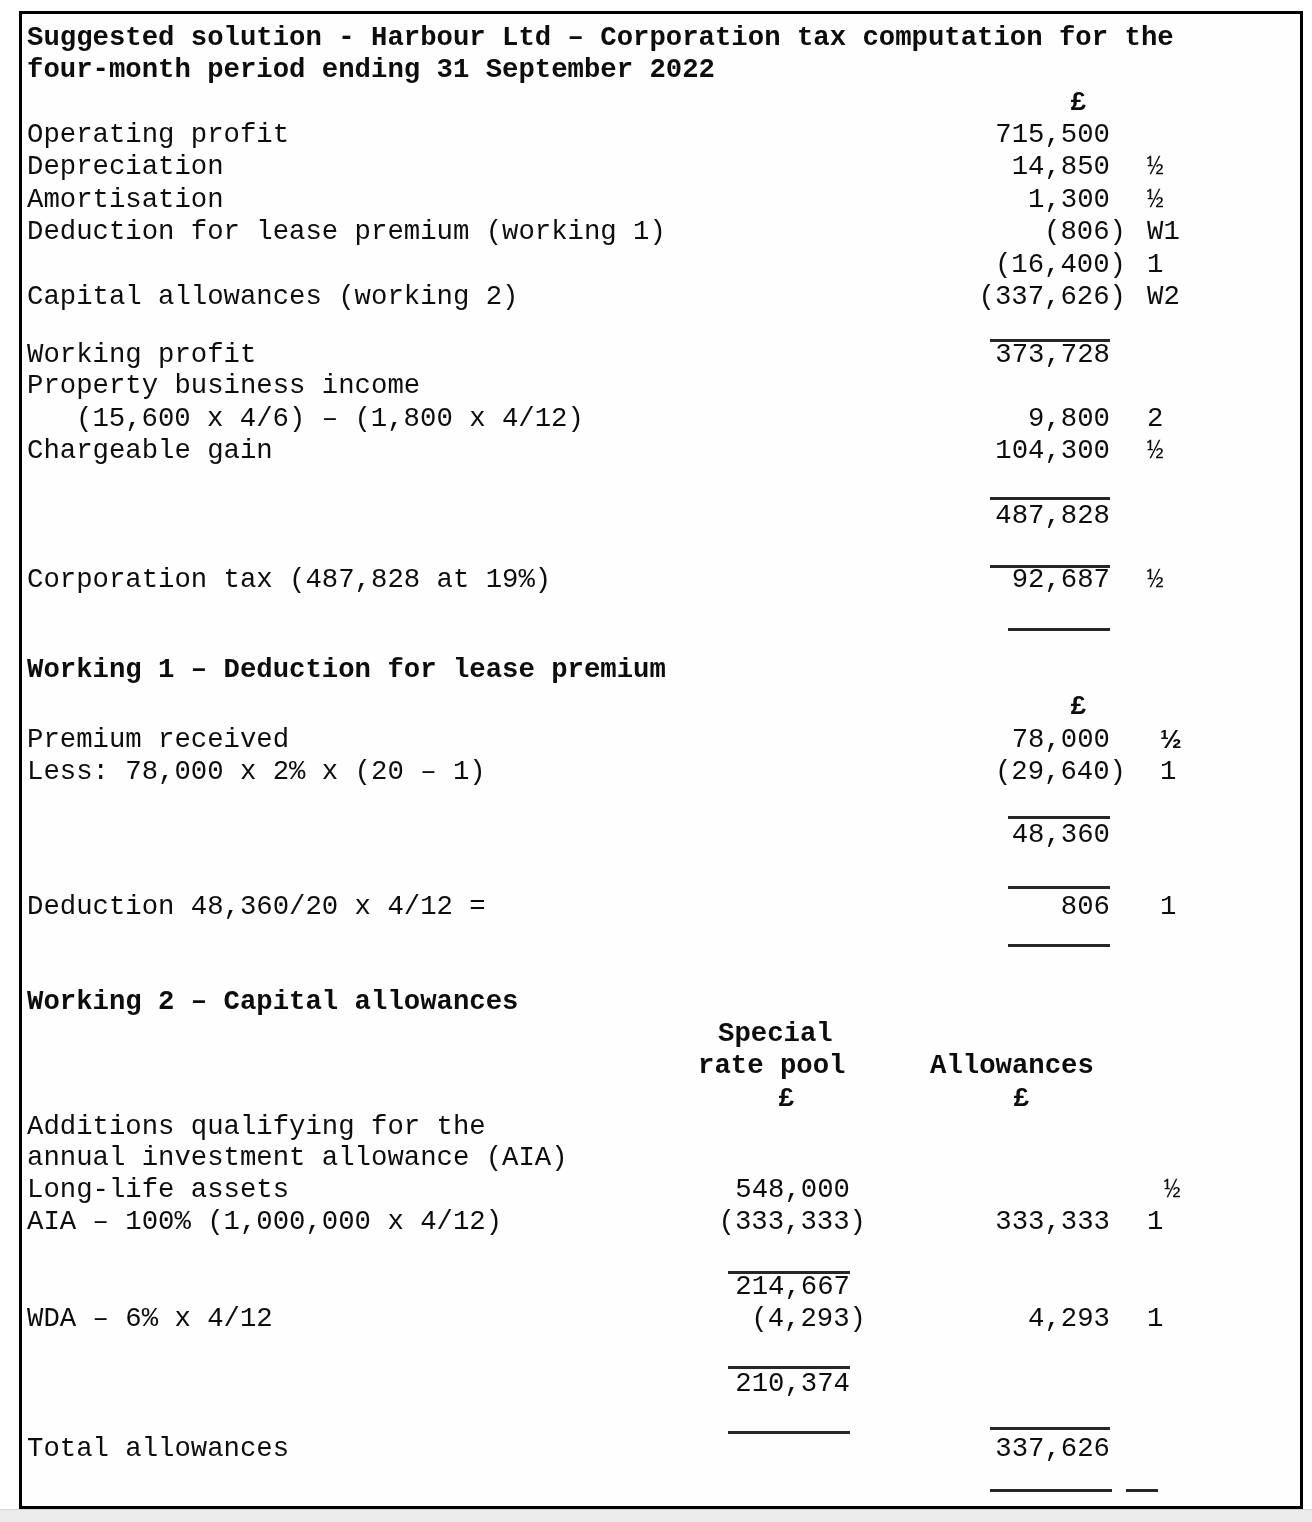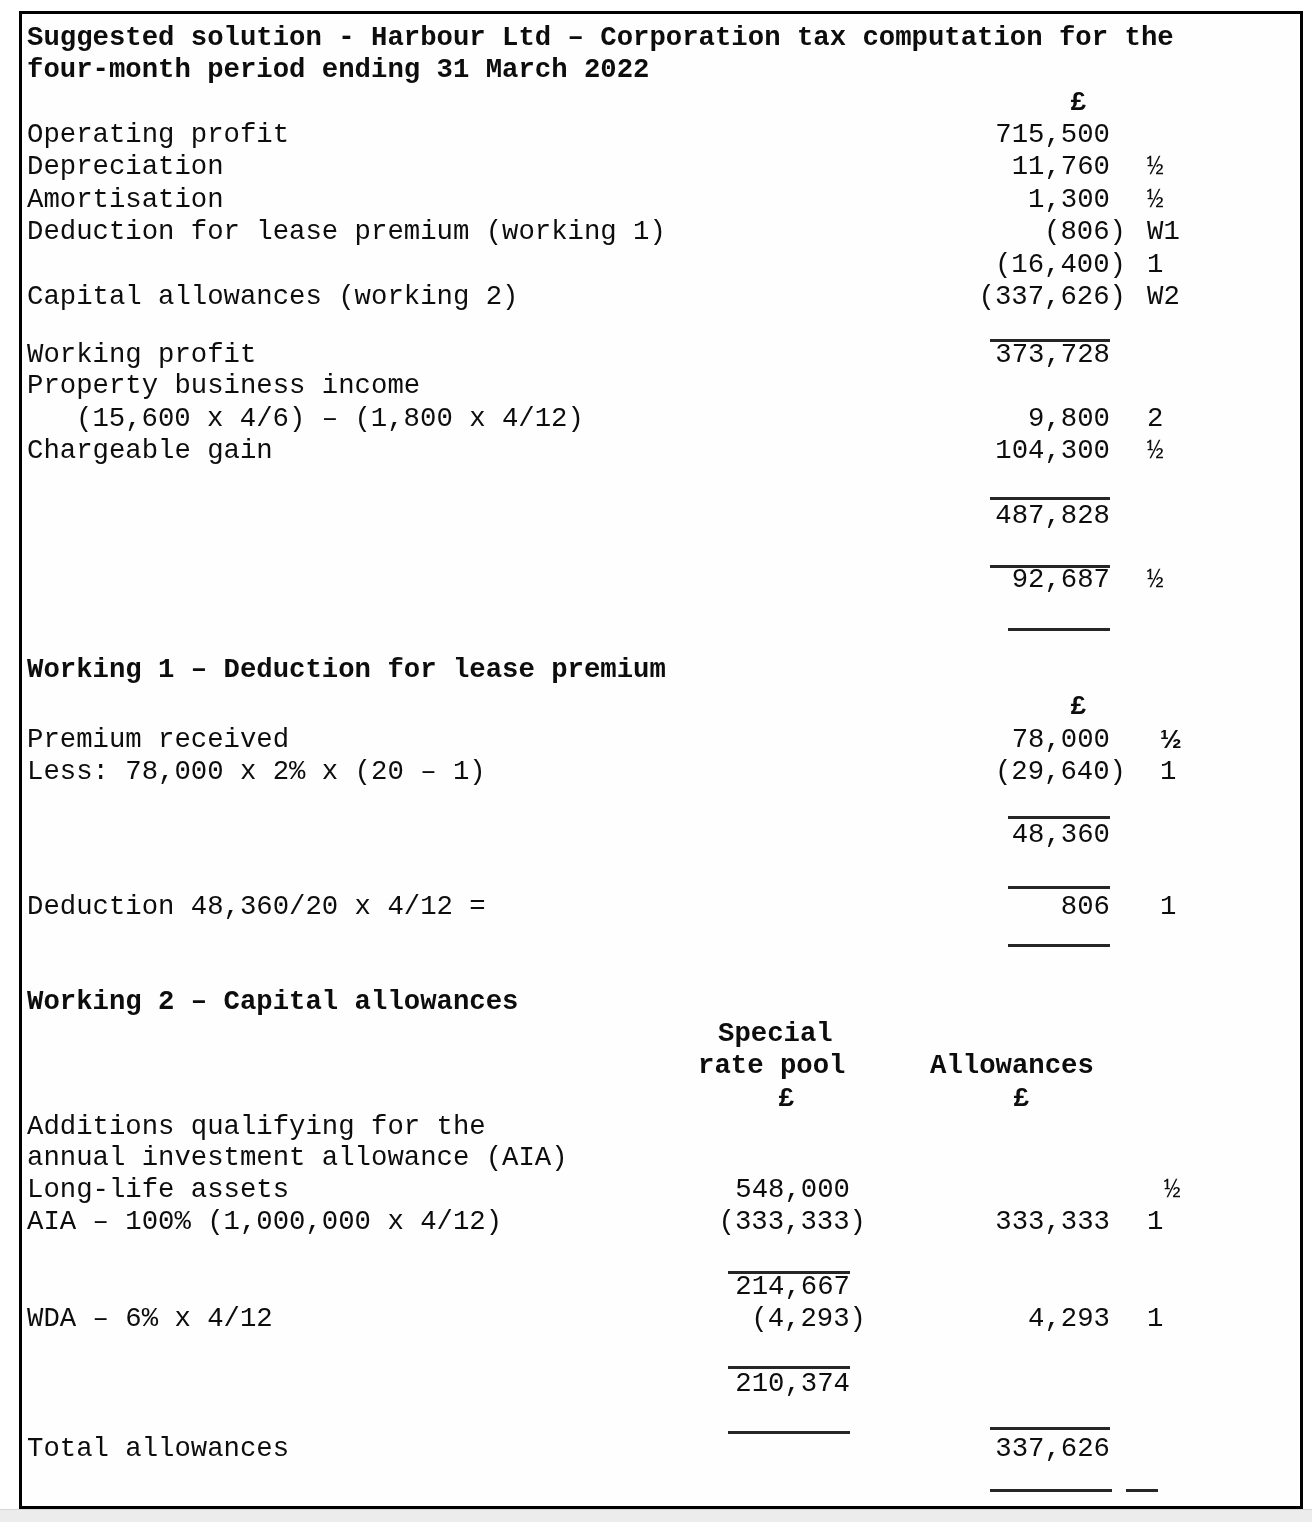--- a/index.html
+++ b/index.html
@@ -30,36 +30,36 @@
 <div id="canvas">
   <div id="frame"></div>
 
   <div id="doc">
 
     <section>
       <div class="row" style="top:24px">
         <span class="label b">Suggested solution - Harbour Ltd – Corporation tax computation for the</span>
       </div>
       <div class="row" style="top:56px">
-        <span class="label b">four-month period ending 31 March 2022</span>
+        <span class="label b">four-month period ending 31 September 2022</span>
       </div>
     </section>
 
     <section>
       <div class="row" style="top:89px">
         <span class="pound b" style="left:1070px">£</span>
       </div>
 
       <div class="row" style="top:121px">
         <span class="label">Operating profit</span>
         <span class="amt">715,500</span>
       </div>
       <div class="row" style="top:153px">
         <span class="label">Depreciation</span>
-        <span class="amt">11,760</span>
+        <span class="amt">14,850</span>
         <span class="mark">½</span>
       </div>
       <div class="row" style="top:186px">
         <span class="label">Amortisation</span>
         <span class="amt">1,300</span>
         <span class="mark">½</span>
       </div>
       <div class="row" style="top:218px">
         <span class="label">Deduction for lease premium (working 1)</span>
         <span class="amt paren">(806)</span>
@@ -94,20 +94,21 @@
         <span class="mark">½</span>
       </div>
 
       <div class="rule" style="top:497px;left:990px;width:120px"></div>
       <div class="row" style="top:502px">
         <span class="amt">487,828</span>
       </div>
 
       <div class="rule" style="top:565px;left:990px;width:120px"></div>
       <div class="row" style="top:566px">
+        <span class="label">Corporation tax (487,828 at 19%)</span>
         <span class="amt">92,687</span>
         <span class="mark">½</span>
       </div>
       <div class="rule" style="top:628px;left:1008px;width:102px"></div>
     </section>
 
     <section>
       <div class="row" style="top:656px">
         <span class="label b">Working 1 – Deduction for lease premium</span>
       </div>

